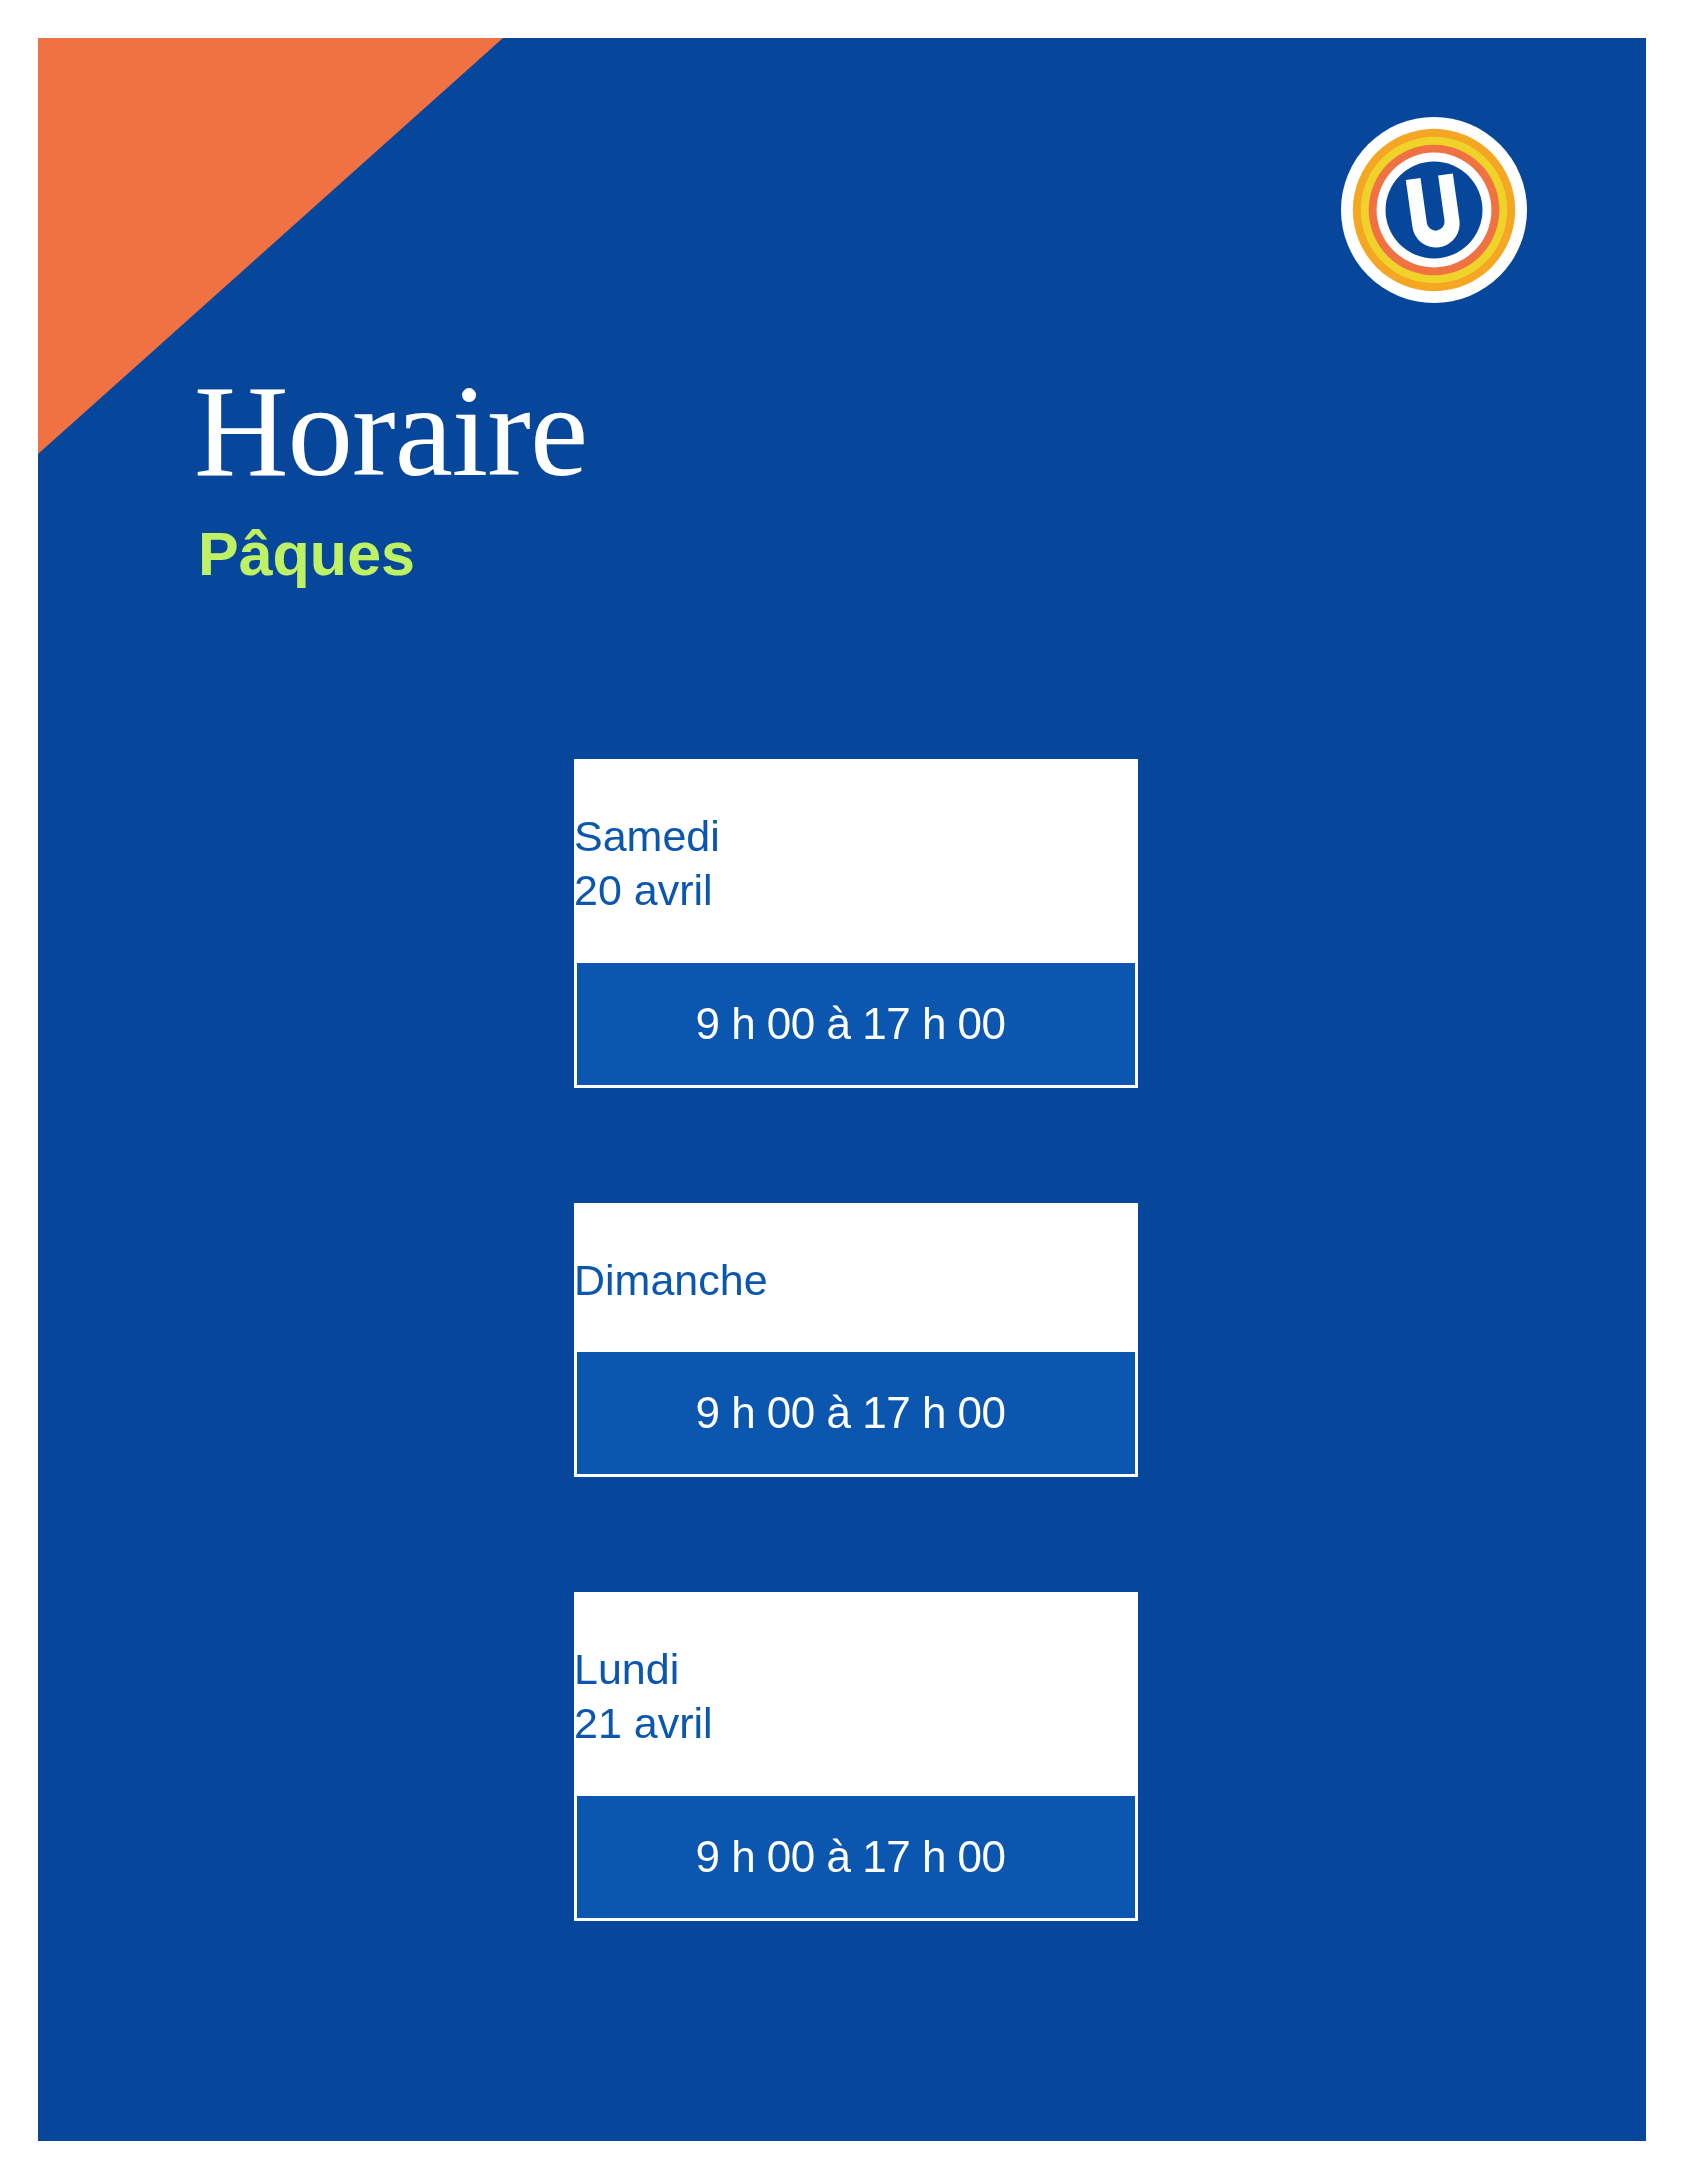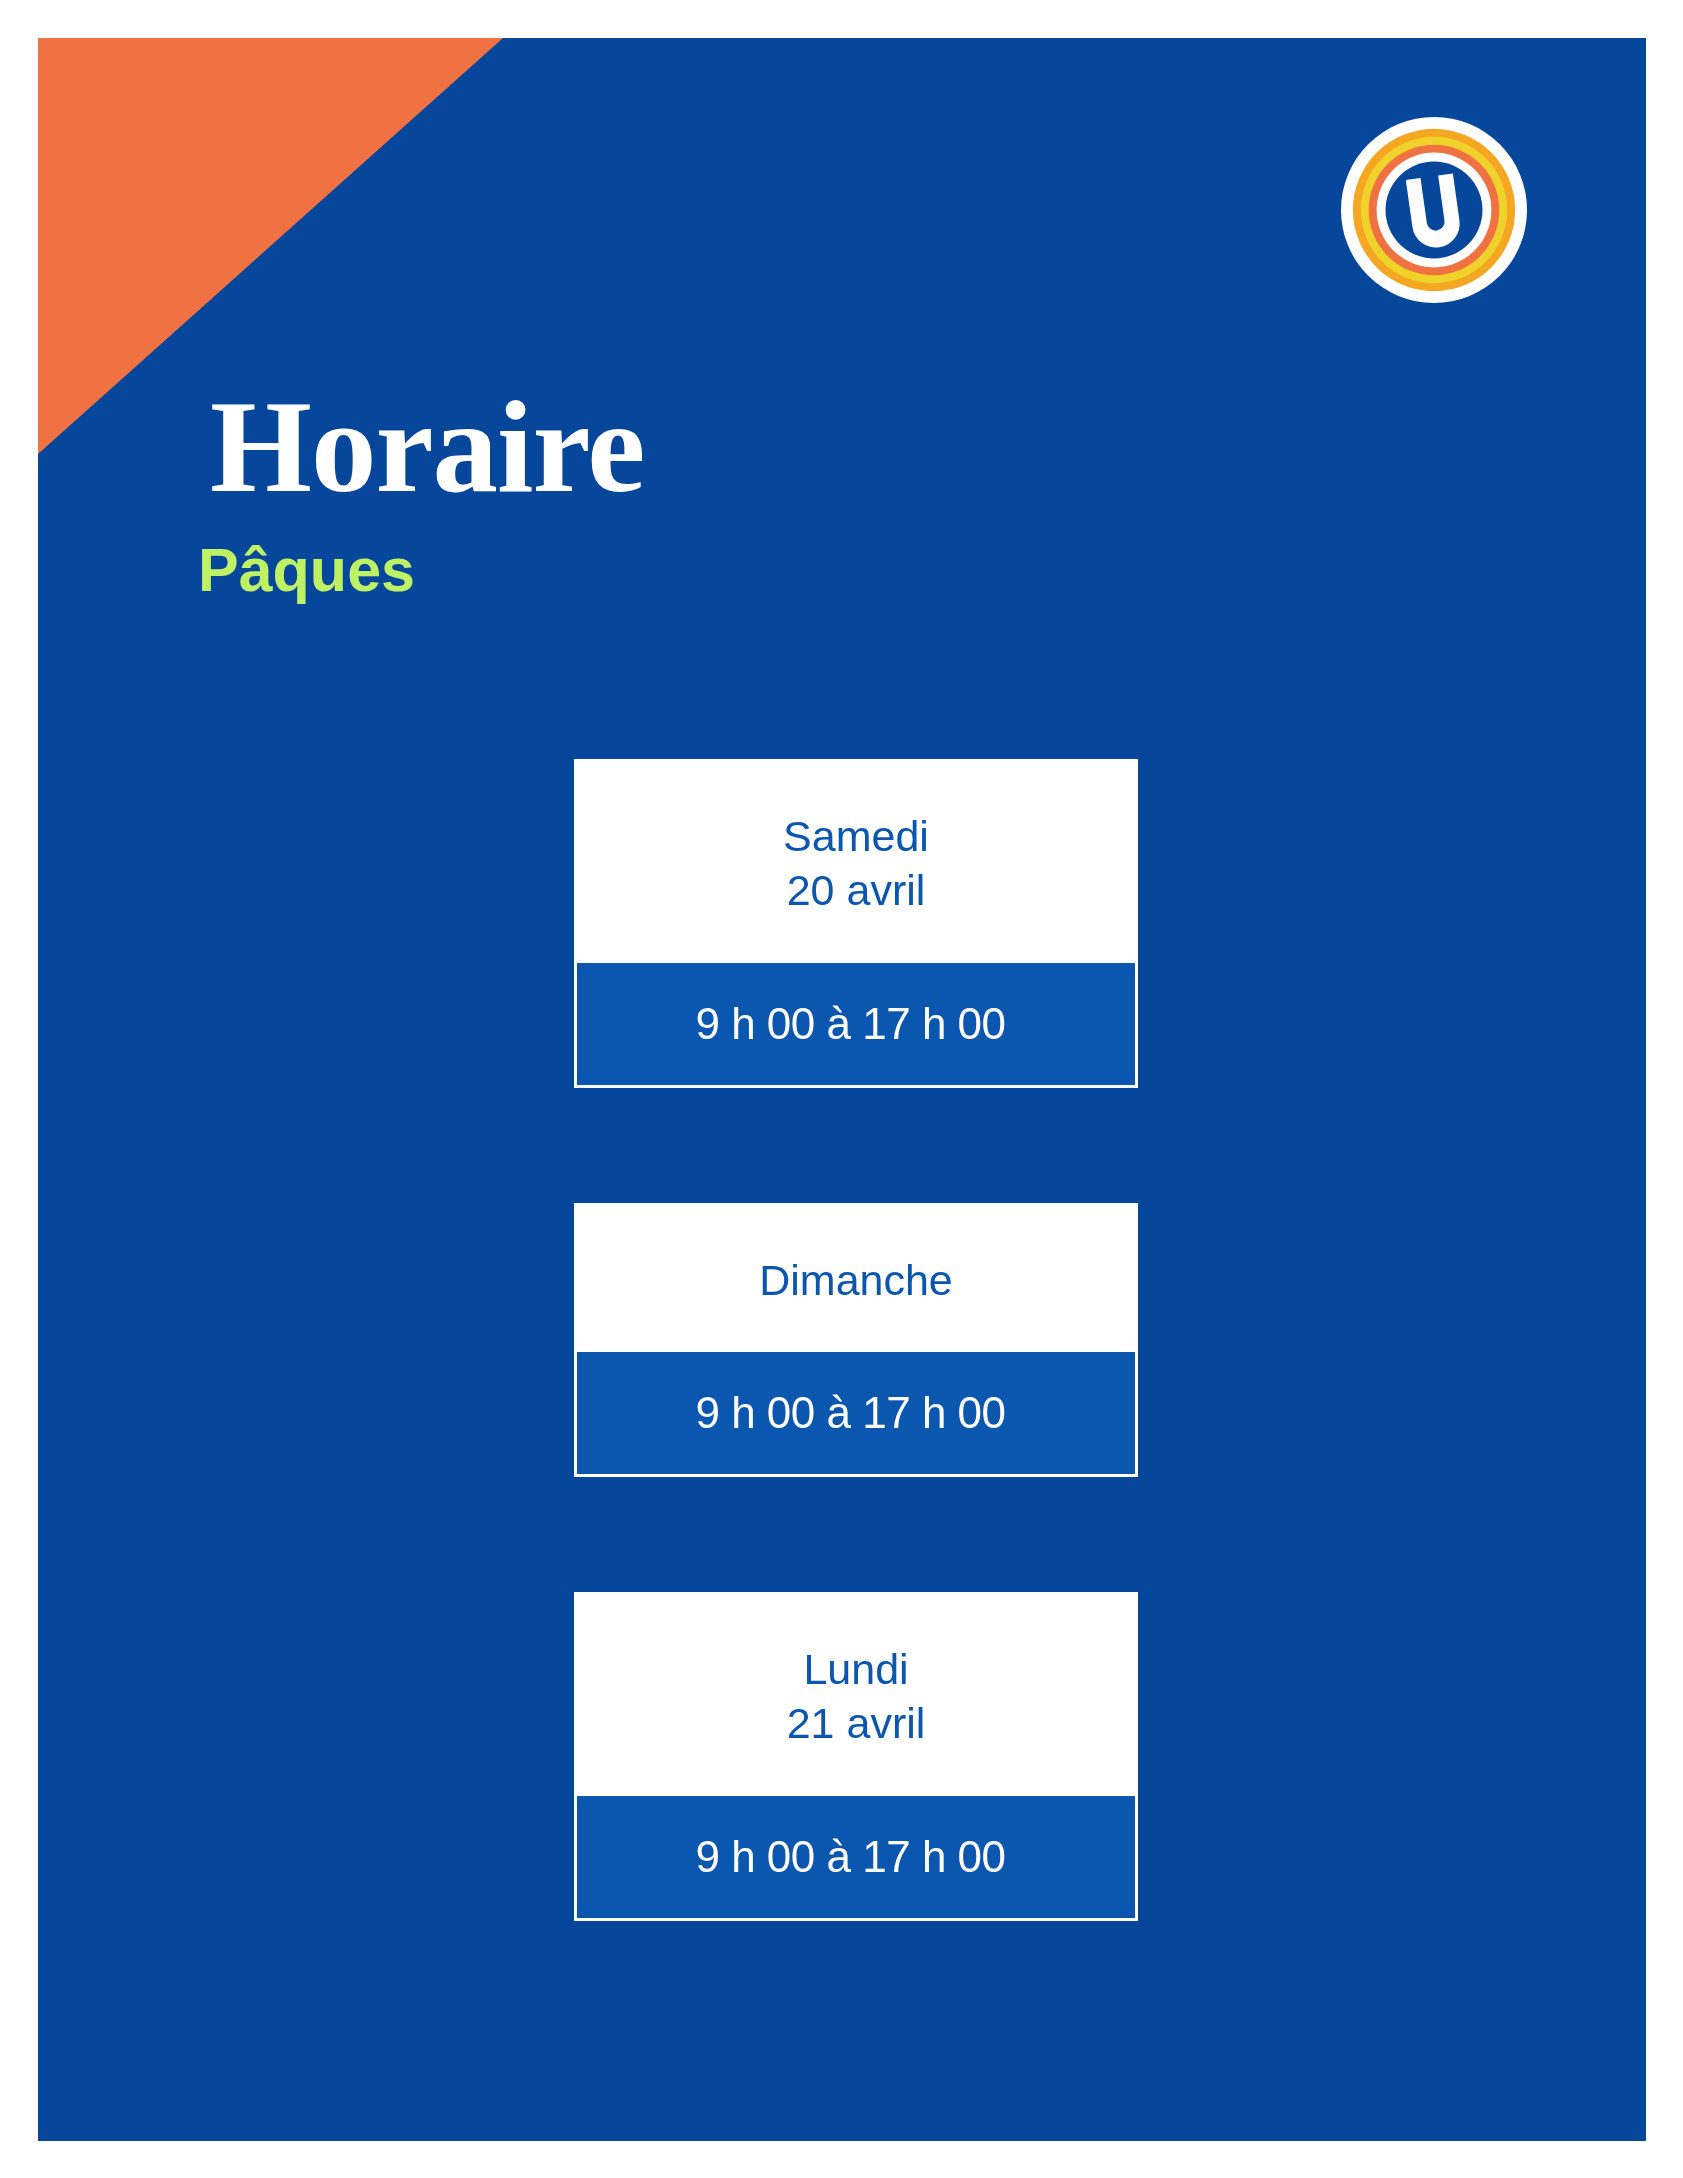--- a/index.html
+++ b/index.html
@@ -47,26 +47,26 @@
 
   
   .title-block {
     position: absolute;
     left: 156px;
     top: 327px;
     width: 990px;
   }
   .title-main {
     font-family: "Liberation Serif", serif;
-    font-weight: bold;
+    font-weight: normal;
     font-size: 131px;
     line-height: 1.0;
     color: #ffffff;
     letter-spacing: -1px;
-    margin: 16px;
+    margin: 0;
   }
   .title-sub {
     font-family: "Liberation Sans", sans-serif;
     font-weight: bold;
     font-size: 61px;
     line-height: 1.0;
     color: #bef264;
     margin: 28px 0 0 4px;
   }
 
@@ -79,21 +79,20 @@
   }
   .card {
     width: 564px;
     margin-bottom: 115px;
   }
   .card:last-child { margin-bottom: 0; }
 
   .card-day {
     background: #ffffff;
     color: #0b56ae;
-    text-align: center;
     padding: 51px 0 42px 0;
     font-size: 43px;
     line-height: 1.25;
     font-weight: normal;
   }
   .card-day .day-name { display: block; }
   .card-day .day-date { display: block; }
 
   .card-hours {
     background: #0b56ae;

